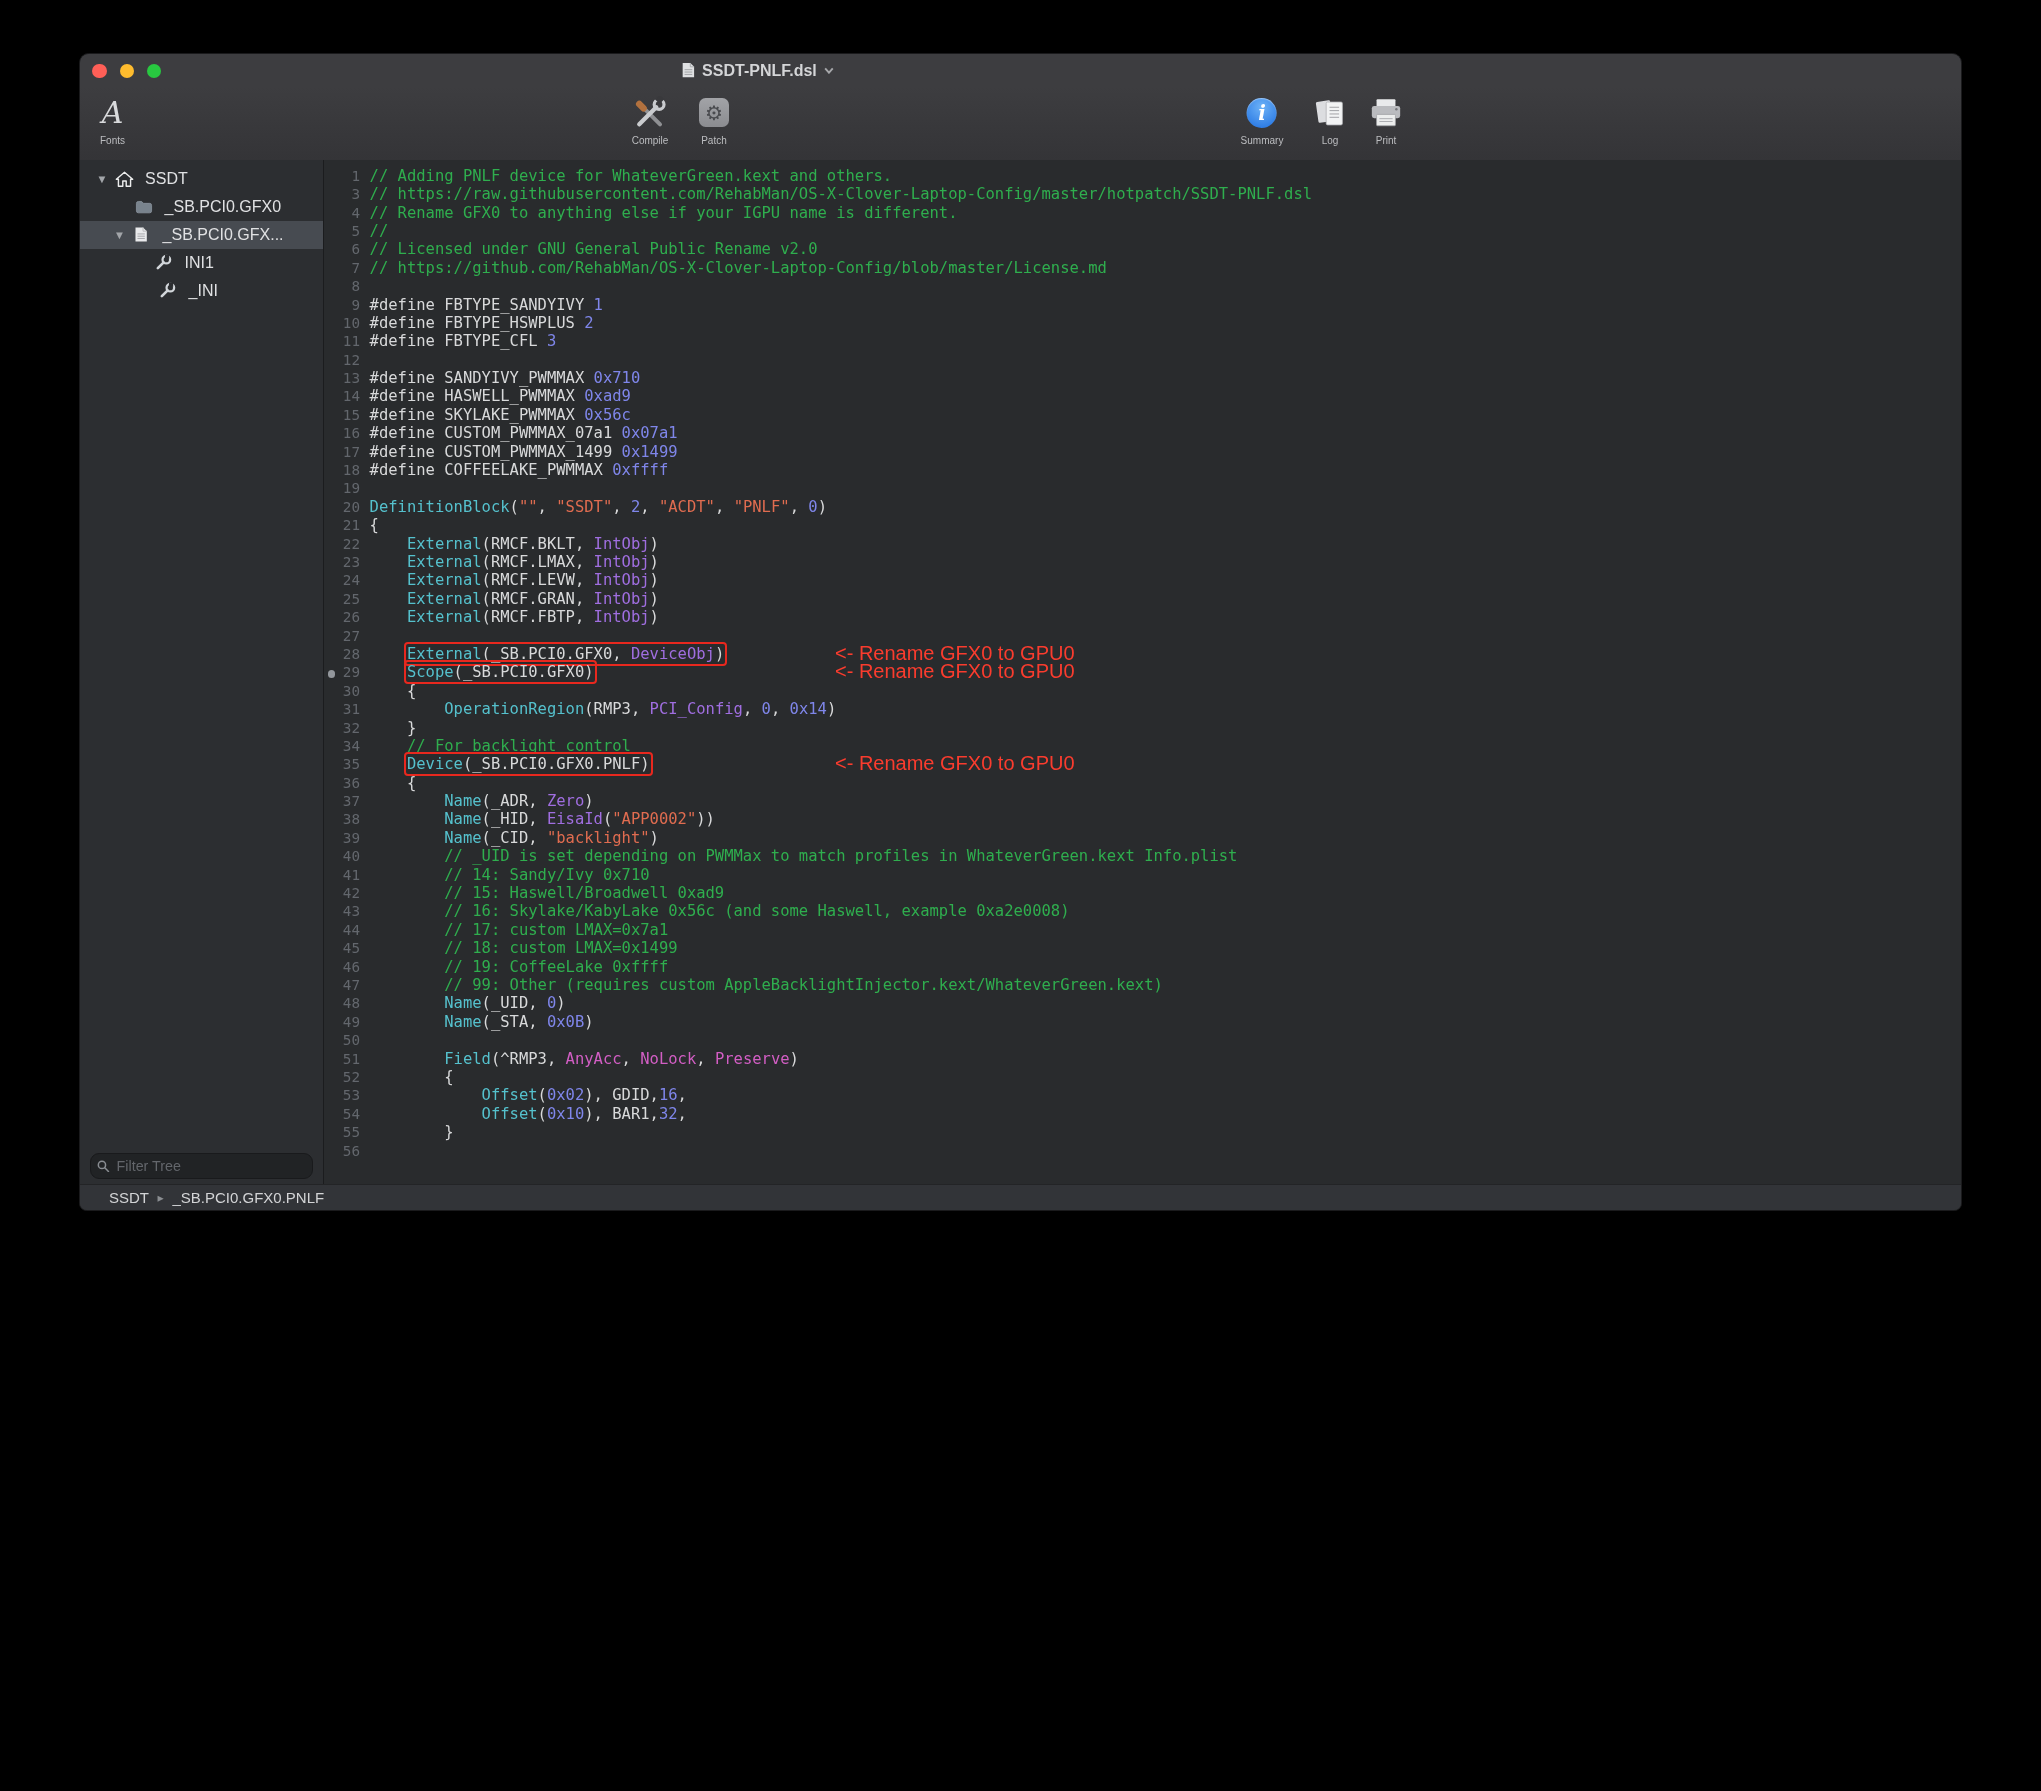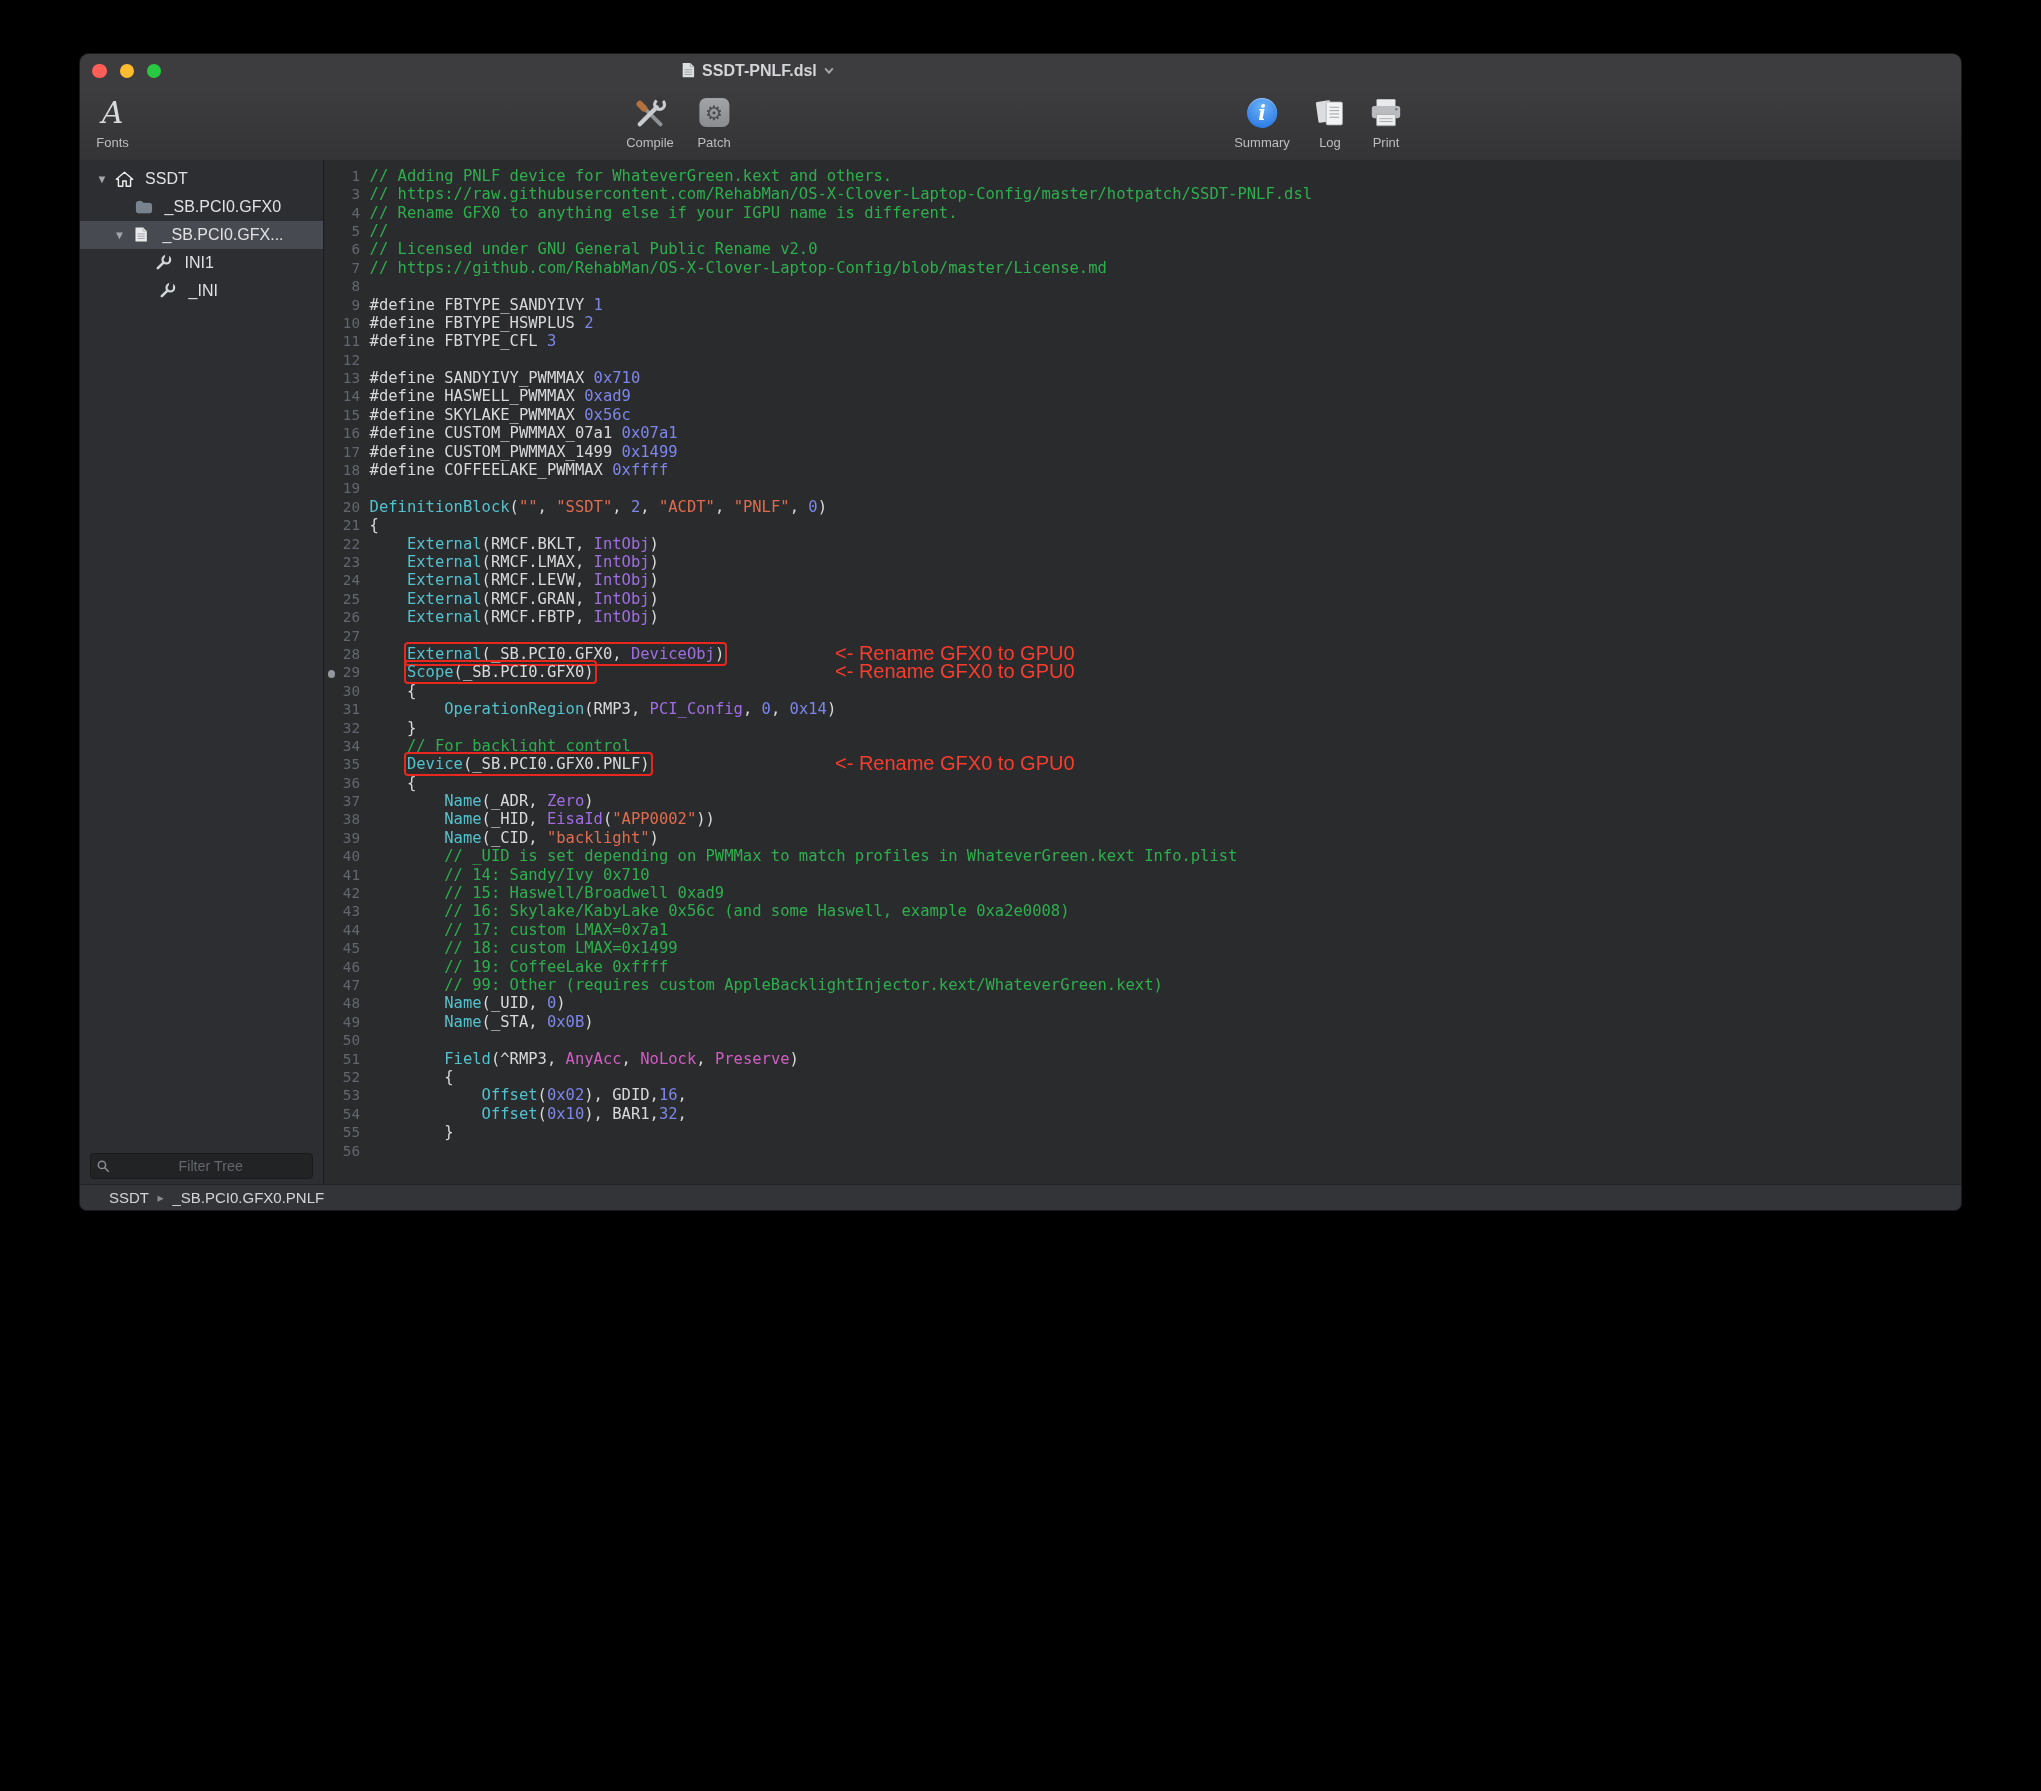--- a/index.html
+++ b/index.html
@@ -15,41 +15,41 @@
   .light.red{background:#ff5f57;}  .light.yellow{background:#febc2e;}  .light.green{background:#28c840;}
   .titlegroup{position:absolute;left:678px;top:0;height:33px;transform:translateX(-50%);
               display:flex;align-items:center;gap:7px;}
   .titletext{font-size:16px;font-weight:bold;color:#d4d5d7;white-space:nowrap;}
   
   .toolbar{position:absolute;top:33px;left:0;right:0;height:73px;
            background:linear-gradient(#3d3d40,#343437);border-bottom:1px solid #222224;}
   .tbgroup{position:absolute;top:4.8px;transform:translateX(-50%);display:flex;flex-direction:column;
            align-items:center;cursor:default;}
   .tbicon{height:42px;display:flex;align-items:center;justify-content:center;}
-  .tblabel{font-size:13px;color:#bcbdc0;margin-top:1px;white-space:nowrap;}
+  .tblabel{font-size:10px;color:#bcbdc0;margin-top:1px;white-space:nowrap;}
   .fonts-a{font-family:"DejaVu Serif",serif;font-style:italic;font-size:30px;color:#d9dadc;line-height:1;}
   .patchsq{width:30px;height:29px;border-radius:6.7px;background:linear-gradient(#a2a3a7,#8b8c90);
            display:flex;align-items:center;justify-content:center;}
   .patchsq span{font-size:20px;color:#4a4b4f;line-height:1;}
   .sumcircle{width:30px;height:30px;border-radius:50%;background:radial-gradient(circle at 50% 30%,#6db2f7,#1e6fe0);
              display:flex;align-items:center;justify-content:center;box-shadow:inset 0 1px 1px rgba(255,255,255,.4);}
   .sumcircle span{font-family:"DejaVu Serif",serif;font-style:italic;font-weight:bold;font-size:20px;color:#fff;line-height:1;}
   
   .content{position:absolute;top:106px;left:0;right:0;bottom:25px;display:flex;}
   .sidebar{width:243px;background:#2c2e31;border-right:1px solid #1b1c1e;position:relative;flex:none;}
   .tree{padding-top:4.8px;}
   .trow{height:28px;display:flex;align-items:center;font-size:16px;color:#e0e1e3;white-space:nowrap;overflow:hidden;}
   .trow.selected{background:#474b51;}
   .tri{width:21px;text-align:center;color:#a2a5a9;font-size:11.5px;flex:none;}
   .icn{display:inline-flex;align-items:center;justify-content:center;}
   .ticon{width:23px;margin-right:9.6px;flex:none;}
   .filterwrap{position:absolute;left:9.6px;right:9.6px;bottom:5.7px;height:26px;}
   .filter{width:100%;height:100%;box-sizing:border-box;background:#212325;border:1px solid #191a1c;
-          border-radius:4px;color:#d0d1d3;font-size:14.3px;padding:0 7.6px 0 26px;outline:none;
-          font-family:"Liberation Sans",sans-serif;text-align:center;}
+          border-radius:9px;color:#d0d1d3;font-size:14.3px;padding:0 7.6px 0 26px;outline:none;
+          font-family:"Liberation Sans",sans-serif;}
   .filter::placeholder{color:#63666b;}
   .maglass{position:absolute;left:7.6px;top:6.7px;}
   
   .editor{flex:1;position:relative;overflow:hidden;background:#292b2d;}
   .lines{padding-top:4.8px;}
   .crow{height:18.4px;line-height:22px;position:relative;white-space:pre;
         font-family:"DejaVu Sans Mono",monospace;font-size:15.5px;}
   .lnum{display:inline-block;width:36px;text-align:right;color:#63676d;font-size:14.3px;}
   .ltext{padding-left:9.6px;}
   .tk-p{color:var(--plain,#d8d9da);}

